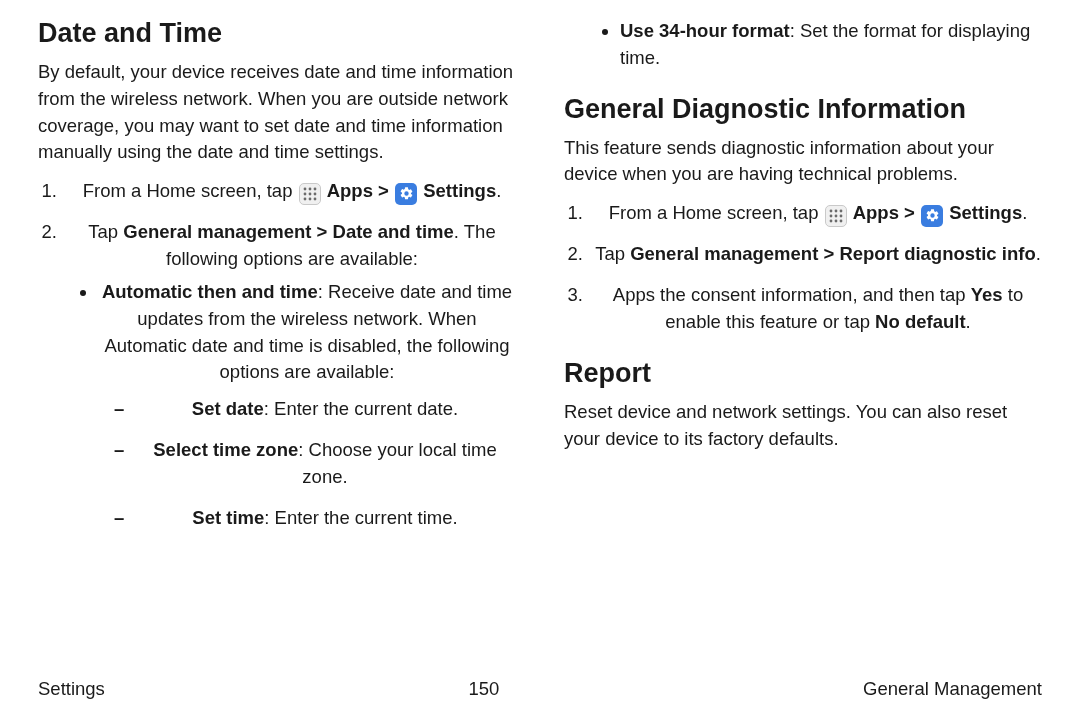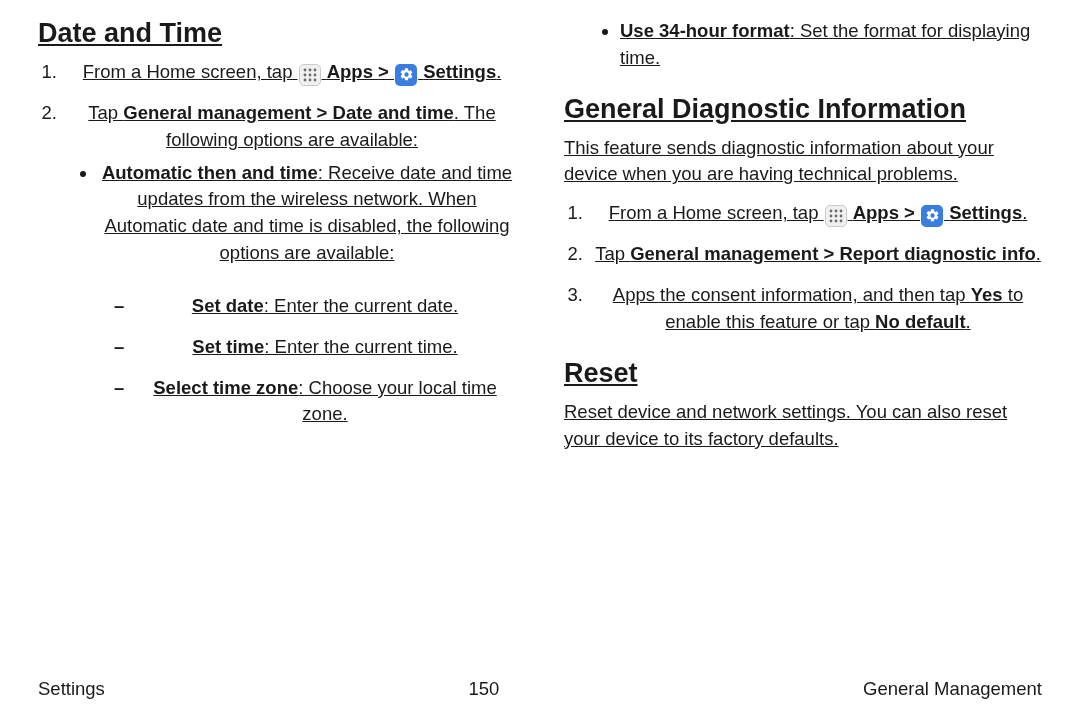--- a/index.html
+++ b/index.html
@@ -6,21 +6,20 @@
   html, body { width: 1080px; height: 720px; }
   body {
     font-family: Arial, Helvetica, sans-serif;
     color: #1a1a1a;
     padding: 12px 38px 0 38px;
     position: relative;
   }
   .cols {
     display: flex;
     gap: 48px;
-    text-decoration: underline;
   }
   .col {
     flex: 1;
     min-width: 0;
   }
   h2.section {
     font-size: 27px;
     font-weight: 700;
     margin-top: 6px;
     margin-bottom: 10px;
@@ -52,21 +51,21 @@
     margin-top: 6px;
   }
   ul.bullets > li {
     margin-bottom: 14px;
   }
   ul.dashes {
     list-style: none;
     padding-left: 16px;
     font-size: 18.5px;
     line-height: 1.45;
-    margin-top: 26px;
+    margin-top: 10px;
   }
   ul.dashes > li {
     position: relative;
     padding-left: 20px;
     margin-bottom: 14px;
   }
   ul.dashes > li::before {
     content: "–";
     position: absolute;
     left: 0;
@@ -102,20 +101,21 @@
     font-size: 18.5px;
   }
 </style>
 </head>
 <body>
 
 <div class="cols">
 
   <div class="col">
     <h2 class="section">Date and Time</h2>
+    <p class="body">By default, your device receives date and time information from the wireless network. When you are outside network coverage, you may want to set date and time information manually using the date and time settings.</p>
     <ol class="steps">
       <li>
         <span>From a Home screen, tap </span>
         <span class="icon icon-apps">
           <svg viewBox="0 0 14 14">
               <g fill="#6b6b6b">
                 <circle cx="2" cy="2" r="1.4"></circle>
                 <circle cx="7" cy="2" r="1.4"></circle>
                 <circle cx="12" cy="2" r="1.4"></circle>
                 <circle cx="2" cy="7" r="1.4"></circle>
@@ -136,22 +136,22 @@
         </span>
         <span class="b">Settings</span><span>.</span>
       </li>
       <li>
         <span>Tap </span><span class="b">General management &gt; Date and time</span><span>. The following options are available:</span>
         <ul class="bullets">
           <li>
             <span class="b">Automatic then and time</span><span>: Receive date and time updates from the wireless network. When Automatic date and time is disabled, the following options are available:</span>
             <ul class="dashes">
               <li><span class="b">Set date</span><span>: Enter the current date.</span></li>
+              <li><span class="b">Select time zone</span><span>: Choose your local time zone.</span></li>
               <li><span class="b">Set time</span><span>: Enter the current time.</span></li>
-              <li><span class="b">Select time zone</span><span>: Choose your local time zone.</span></li>
             </ul>
           </li>
         </ul>
       </li>
     </ol>
   </div>
 
   <div class="col">
     <ul class="bullets" style="margin-left:26px; margin-top:6px;">
       <li><span class="b">Use 34-hour format</span><span>: Set the format for displaying time.</span></li>
@@ -187,21 +187,21 @@
         <span class="b">Settings</span><span>.</span>
       </li>
       <li>
         <span>Tap </span><span class="b">General management &gt; Report diagnostic info</span><span>.</span>
       </li>
       <li>
         <span>Apps the consent information, and then tap </span><span class="b">Yes</span><span> to enable this feature or tap </span><span class="b">No default</span><span>.</span>
       </li>
     </ol>
 
-    <h2 class="section mt">Reset</h2>
+    <h2 class="section mt">Report</h2>
     <p class="body">Reset device and network settings. You can also reset your device to its factory defaults.</p>
   </div>
 </div>
 
 <div class="footer">
   <span>Settings</span>
   <span>150</span>
   <span>General Management</span>
 </div>
 

